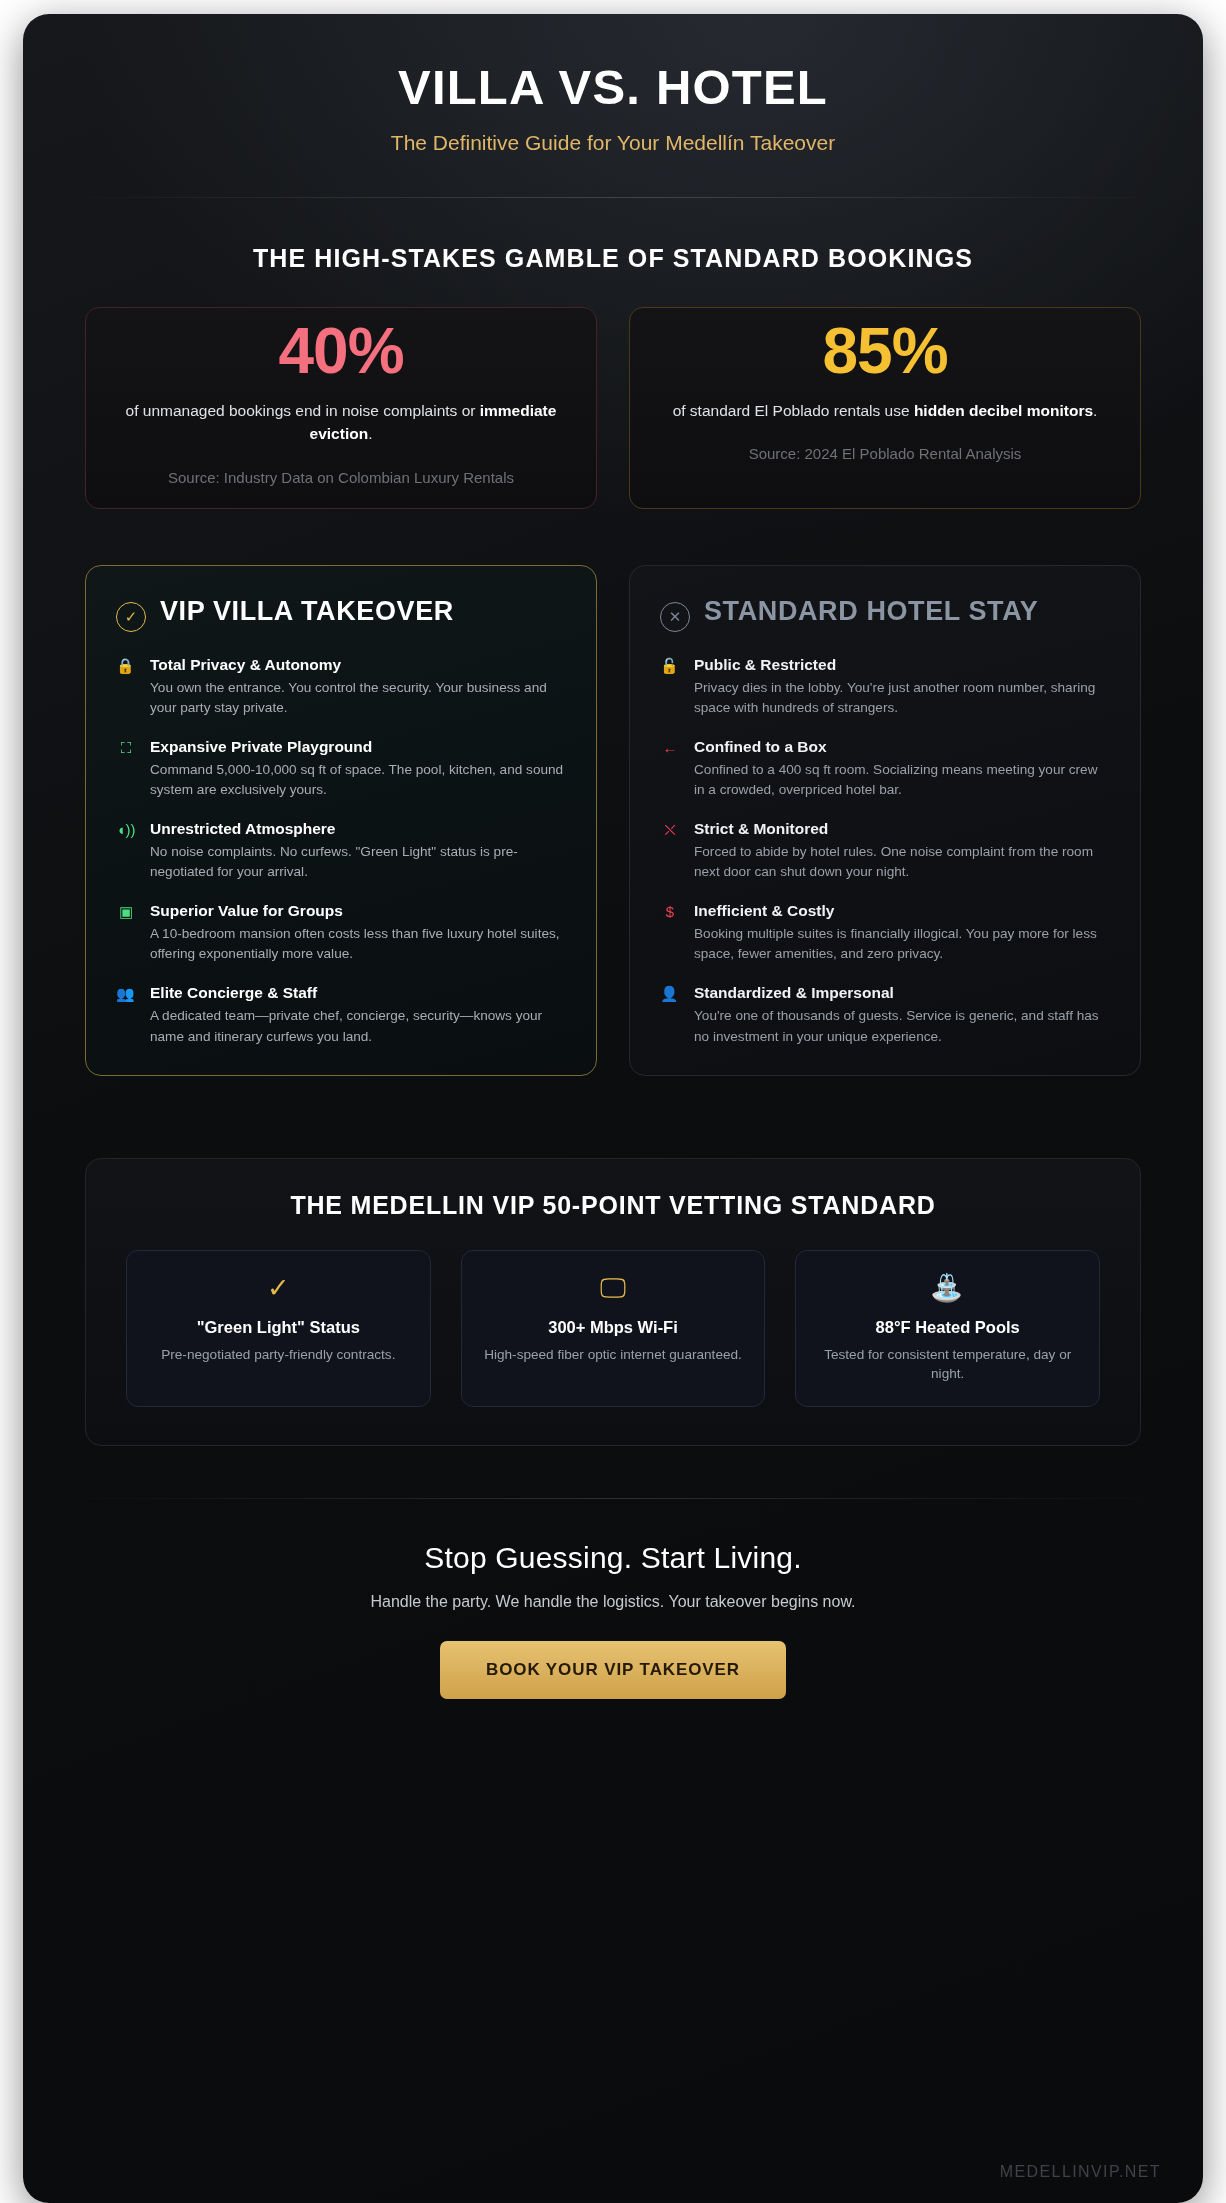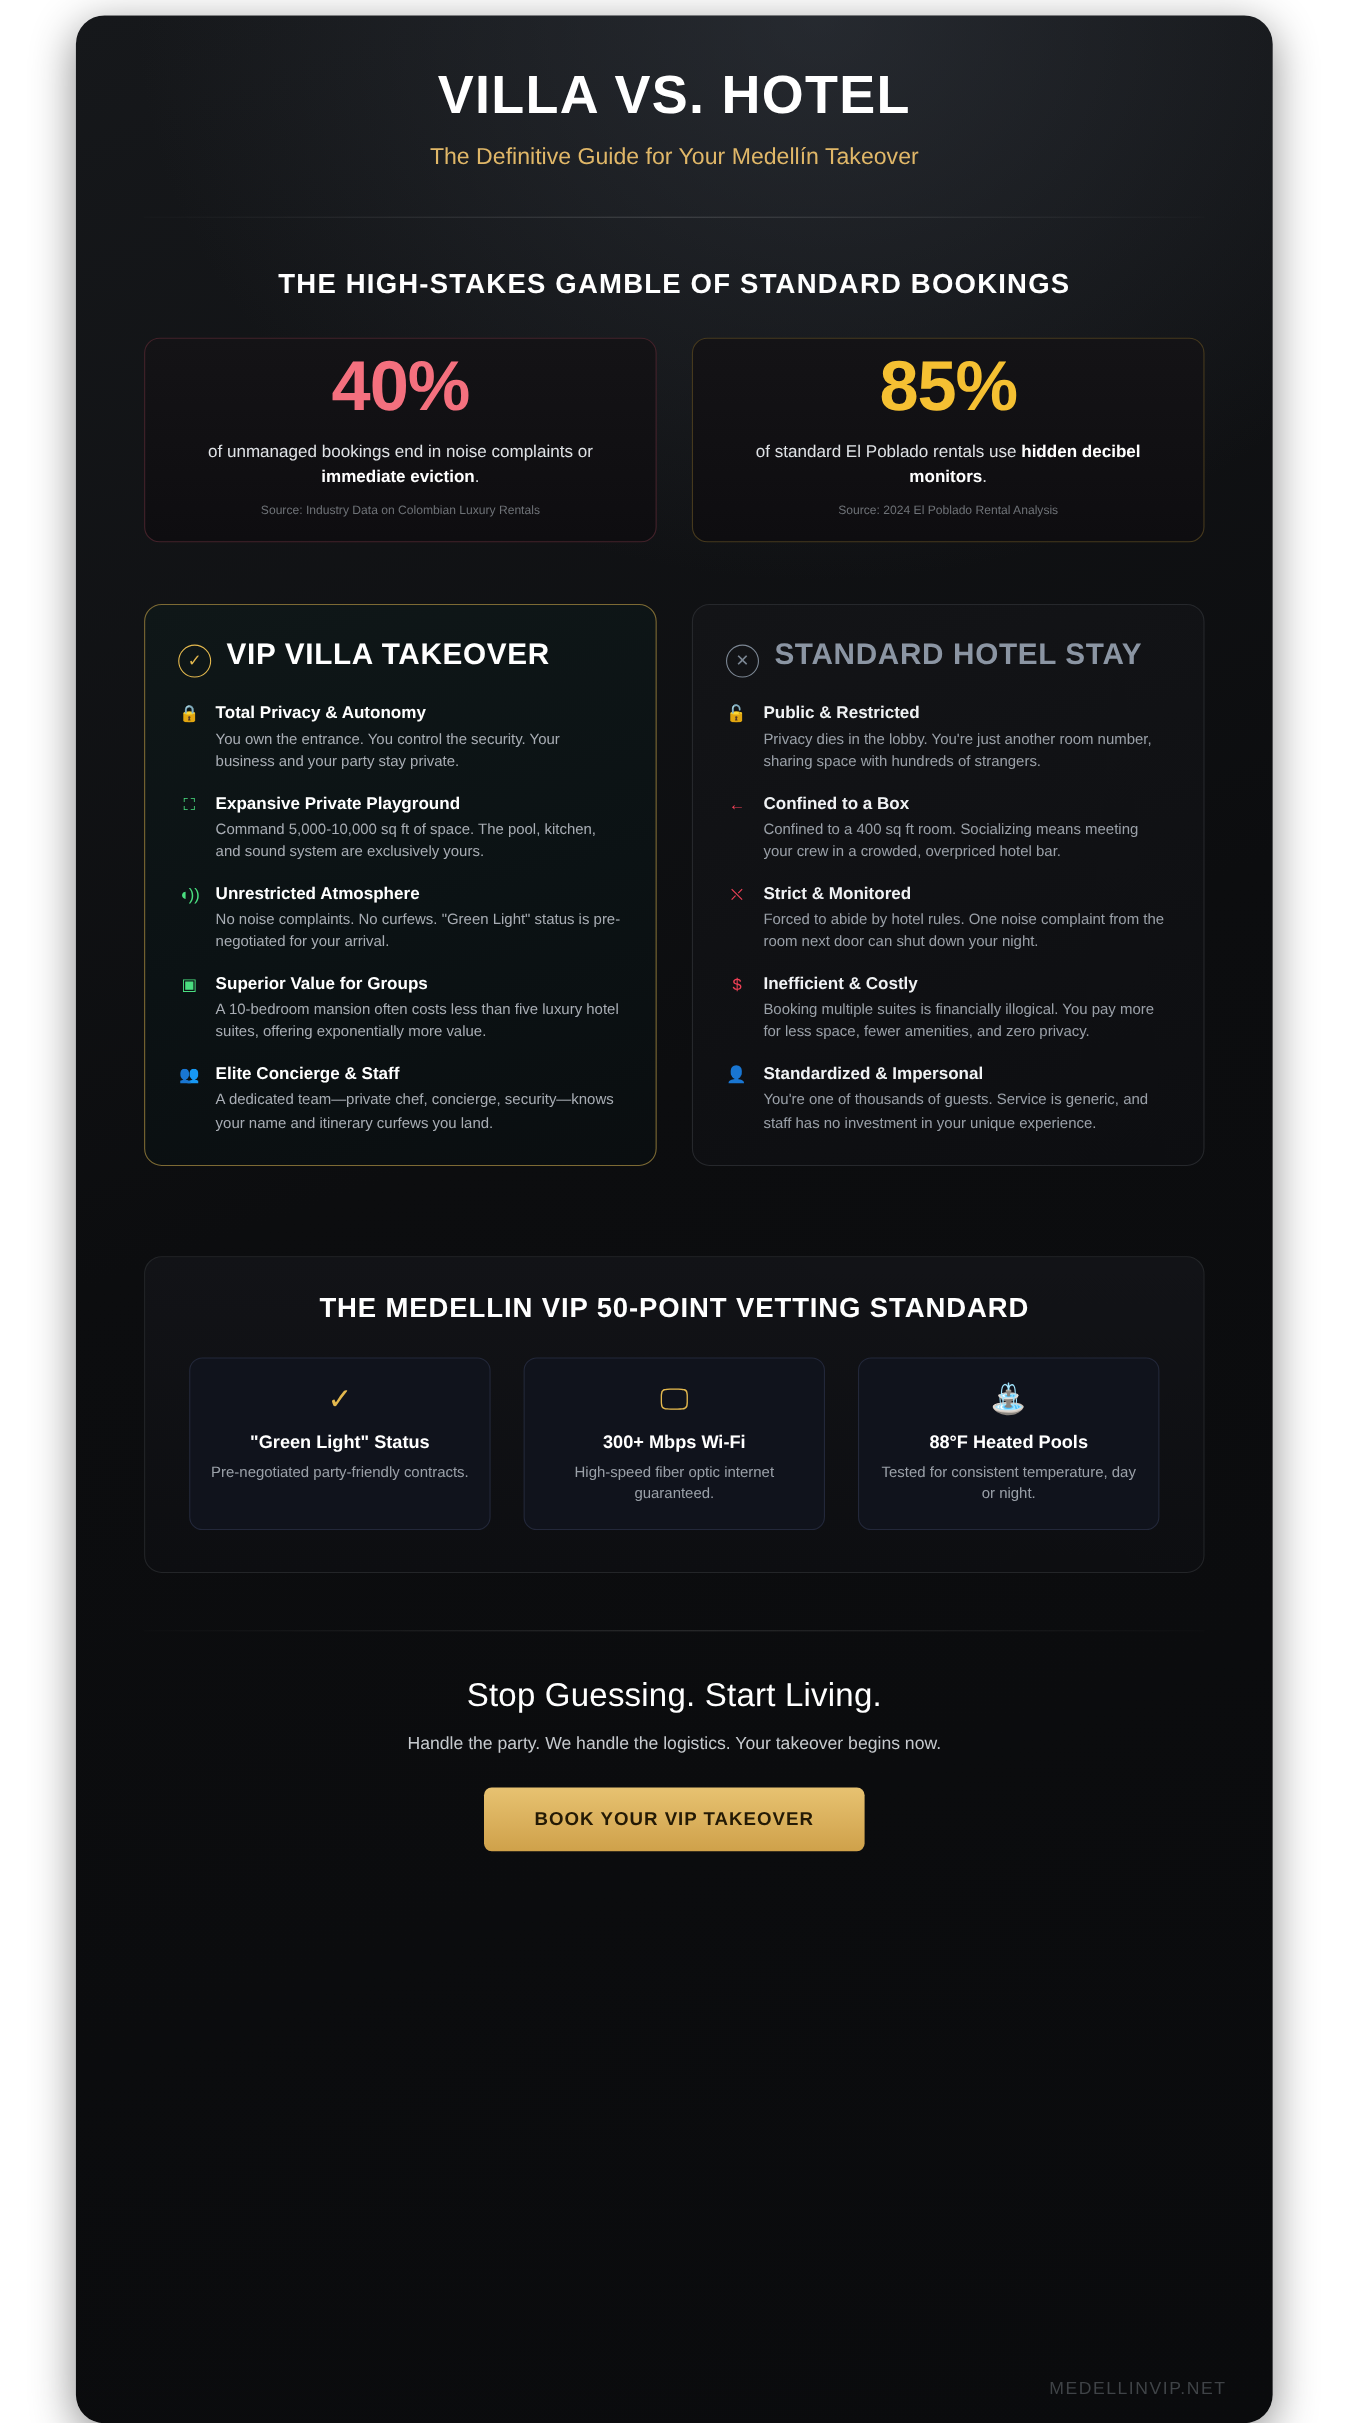--- a/index.html
+++ b/index.html
@@ -8,21 +8,21 @@
     font-family: "Liberation Sans", sans-serif;
   }
   body {
     width: 1226px;
     min-height: 2203px;
     display: flex;
     justify-content: center;
     padding: 14px 0 0 0;
   }
   .page {
-    width: 1088px;
+    width: 1180px;
     background: linear-gradient(160deg, #16181b 0%, #0c0d0f 45%, #0a0b0d 100%);
     border-radius: 26px;
     position: relative;
     overflow: hidden;
     box-shadow: 0 10px 40px rgba(0,0,0,0.45);
     padding: 0 0 40px 0;
   }
   .page:before {
     content: "";
     position: absolute;
@@ -84,23 +84,23 @@
   .stat-card.red .stat-num { color: #f4707e; }
   .stat-card.gold .stat-num { color: #f5c032; }
   .stat-desc {
     margin-top: 14px;
     color: #dfe2e6;
     font-size: 15.5px;
     line-height: 1.5;
   }
   .stat-desc b { color: #ffffff; }
   .stat-src {
-    margin-top: 12px;
+    margin-top: 23px;
     color: #6e7277;
-    font-size: 11px;
+    font-size: 15px;
   }
 
   
   .compare {
     display: flex;
     gap: 32px;
     margin-top: 56px;
     align-items: stretch;
   }
   .col {

